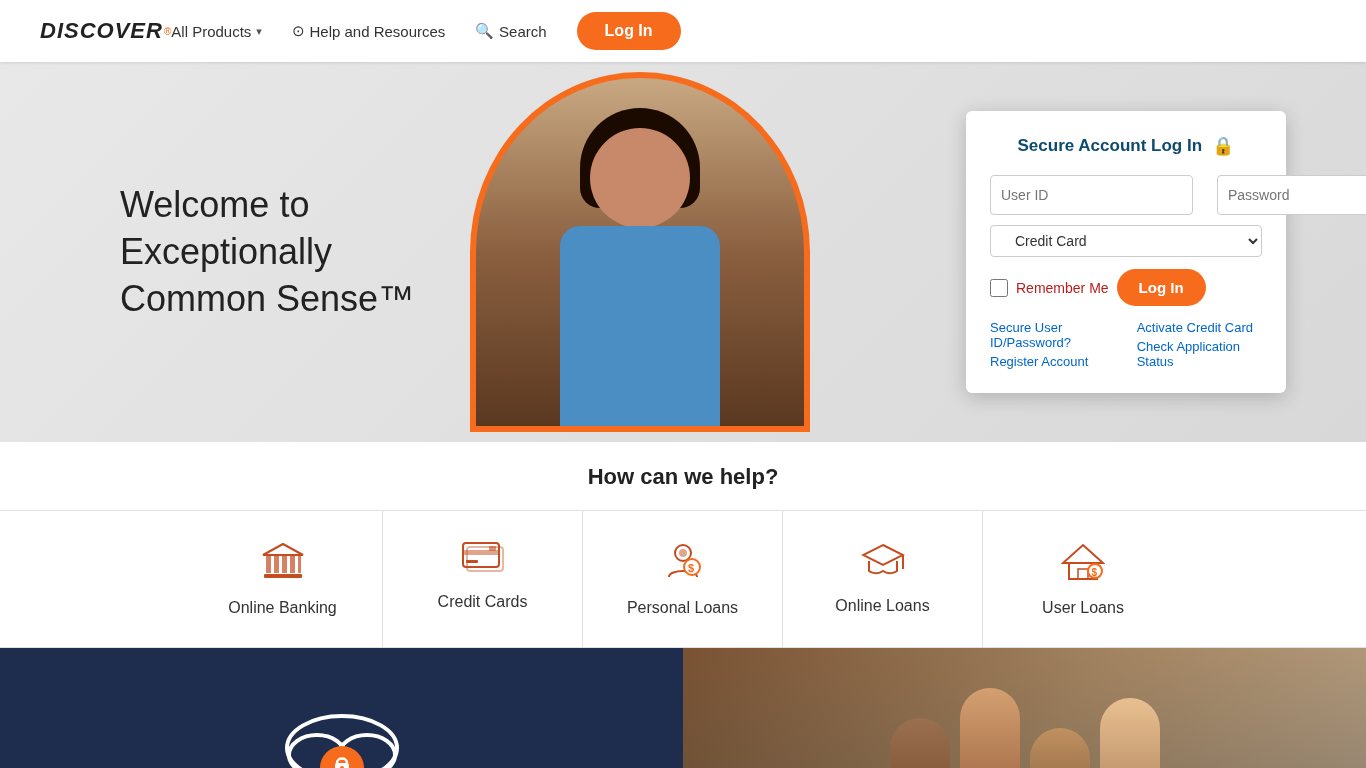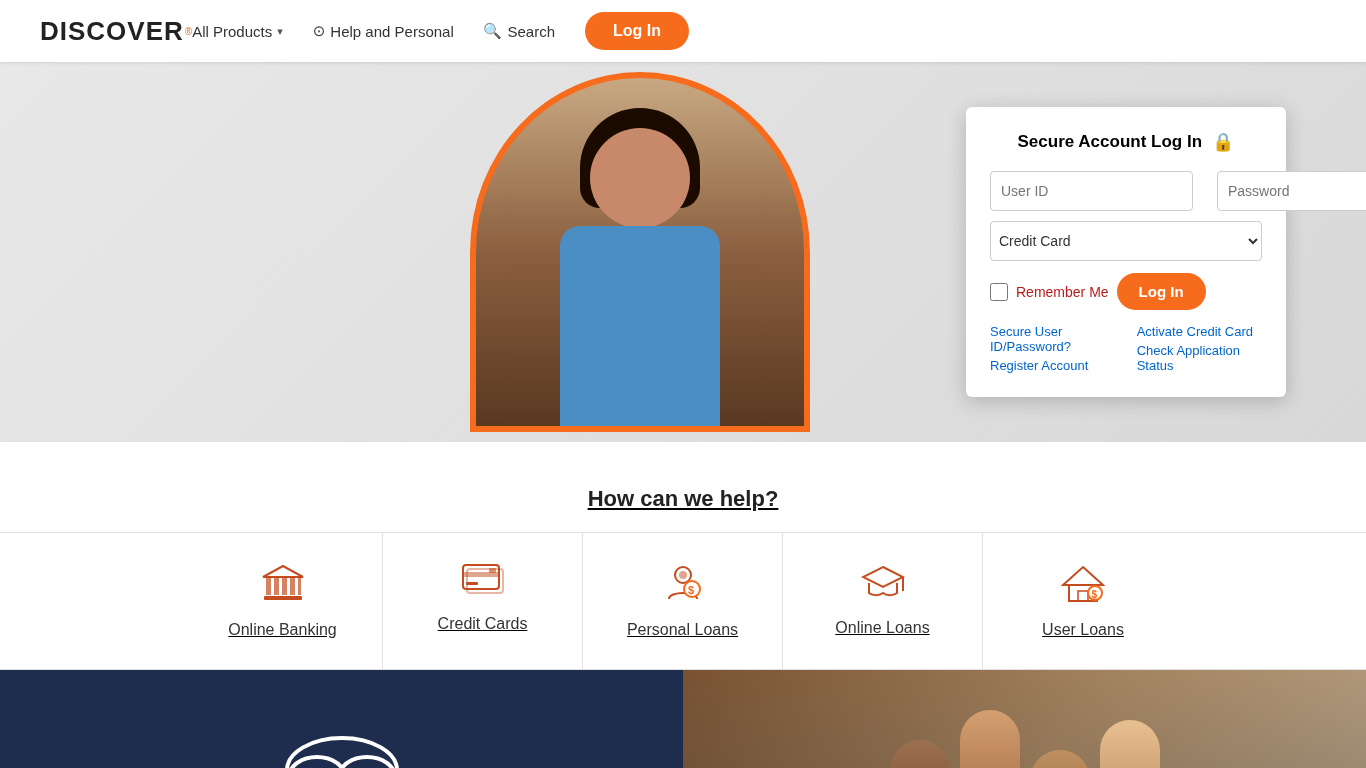--- a/index.html
+++ b/index.html
@@ -136,21 +136,21 @@
     .login-card-header {
       display: flex;
       align-items: center;
       justify-content: center;
       gap: 10px;
       margin-bottom: 18px;
     }
     .login-card-title {
       font-size: 17px;
       font-weight: 600;
-      color: #000000;
+      color: #0c4a6e;
     }
     .lock-icon {
       font-size: 18px;
       color: #555;
     }
     .login-fields {
       display: flex;
       gap: 24px;
       margin-bottom: 10px;
     }
@@ -159,24 +159,24 @@
       height: 40px;
       border: 1.5px solid #ccc;
       border-radius: 4px;
       padding: 0 10px;
       font-size: 14px;
       color: #333;
       outline: none;
     }
     .account-select {
       width: 100%;
-      height: 40px;
+      height: 32px;
       border: 1.5px solid #ccc;
       border-radius: 4px;
-      padding: 0 4px;
+      padding: 0 20px;
       font-size: 14px;
       color: #333;
       background: #fff;
       appearance: auto;
       margin-bottom: 12px;
       outline: none;
     }
     .login-row {
       display: flex;
       align-items: center;
@@ -218,23 +218,22 @@
     .login-link {
       font-size: 13px;
       color: #0066cc;
       text-decoration: none;
       cursor: pointer;
     }
 
     
     .help-section {
       background: #fff;
-      padding: 44px 0 0 0;
+      padding: 22px 0 0 0;
       text-align: center;
-      text-decoration: underline;
     }
     .help-title {
       font-size: 22px;
       color: #222;
       margin-bottom: 0;
     }
     .product-grid {
       display: flex;
       justify-content: center;
       margin-top: 20px;
@@ -318,23 +317,24 @@
       border-radius: 30px 30px 0 0;
     }
 
     
     .discover-logo {
       display: flex;
       align-items: center;
       gap: 0;
     }
     .discover-text {
-      font-size: 26px;
+      font-size: 22px;
       font-weight: 900;
       color: #222;
+      font-style: italic;
       letter-spacing: 1px;
     }
     .discover-dot {
       color: #f76b1c;
       font-size: 10px;
       margin-left: 1px;
       vertical-align: super;
     }
   </style>
 </head>
@@ -345,33 +345,40 @@
     <span class="discover-text">DISCOVER</span>
       <span class="discover-dot">®</span>
   </div>
   <nav class="nav">
     <a class="nav-item">
       <span>All Products</span>
       <span class="nav-chevron">▾</span>
     </a>
     <a class="nav-item">
       <span style="font-size:15px;">⊙</span>
-      <span>Help and Personal</span>
+      <span>Help and Resources</span>
     </a>
     <a class="nav-item">
       <span>🔍</span>
       <span>Search</span>
     </a>
     <button class="login-btn">Log In</button>
   </nav>
 </header>
 
 <section class="hero">
   <div class="hero-bg"></div>
 
+  <div class="hero-text">
+    <h1>
+      <span>Welcome to</span><br>
+      <span>Exceptionally</span><br>
+      <span>Common Sense™</span>
+    </h1>
+  </div>
 
   <div class="hero-person">
     <div class="person-circle">
       <div class="person-hair"></div>
       <div class="person-head"></div>
       <div class="person-body"></div>
     </div>
   </div>
 
   <div class="login-card">

